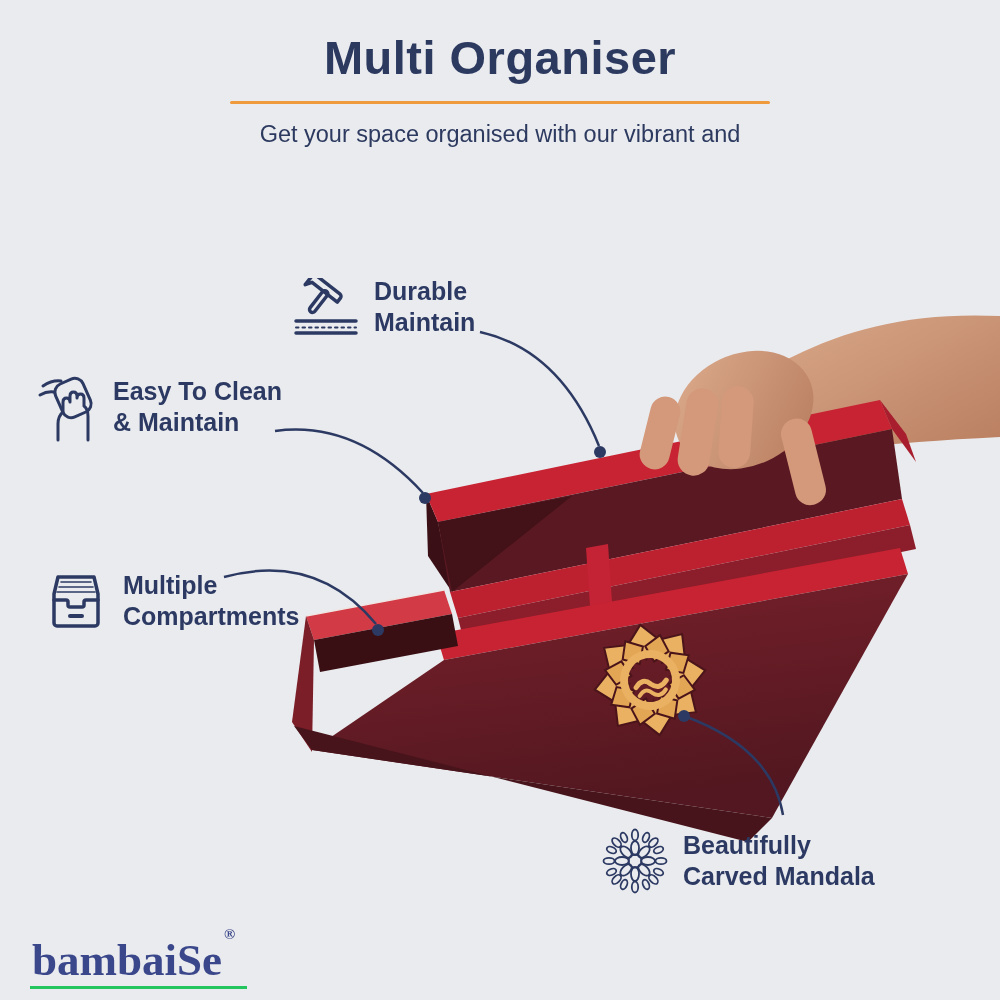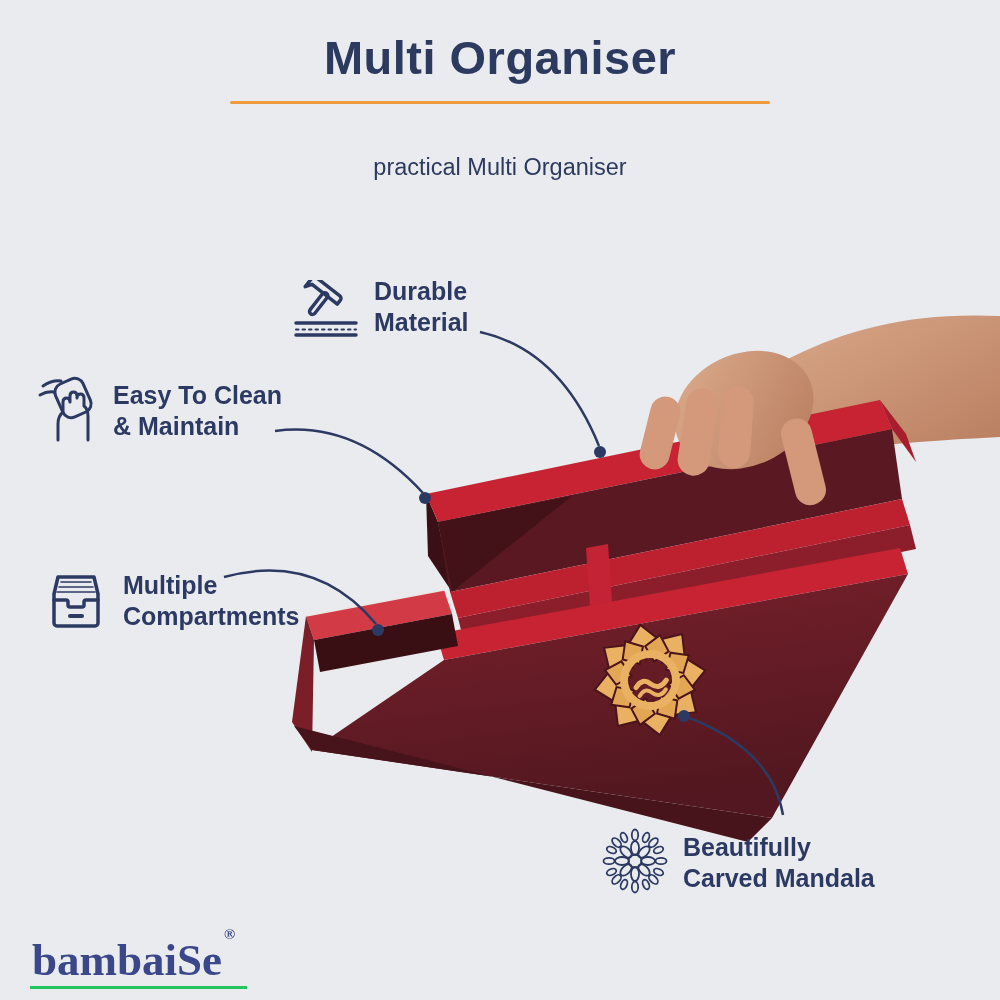--- a/index.html
+++ b/index.html
@@ -4,42 +4,41 @@
 <style>
   html,body{margin:0;padding:0;}
   .stage{position:relative;width:1000px;height:1000px;background:#eaebee;overflow:hidden;
          font-family:"Liberation Sans",sans-serif;}
   .title{position:absolute;top:30px;left:0;width:1000px;text-align:center;
          font-size:47px;font-weight:800;letter-spacing:.5px;color:#2d3a60;}
   .divider{position:absolute;top:101px;left:230px;width:540px;height:3px;background:#f09a3e;border-radius:2px;}
   .subtitle{position:absolute;top:118px;left:0;width:1000px;text-align:center;
             font-size:23.5px;line-height:33px;font-weight:500;color:#2d3a60;}
   .scene{position:absolute;left:0;top:0;width:1000px;height:1000px;}
-  .callout{position:absolute;display:flex;gap:15px;align-items:flex-end;color:#2c3a63;}
+  .callout{position:absolute;display:flex;gap:15px;align-items:center;color:#2c3a63;}
   .callout .txt{font-size:25px;line-height:31px;font-weight:700;white-space:nowrap;}
   .callout svg{display:block;}
   .co-durable{left:293px;top:276px;}
   .co-clean{left:36px;top:372px;}
   .co-compartments{left:44px;top:570px;}
   .co-mandala{left:602px;top:828px;}
   .logo{position:absolute;left:30px;top:932px;color:#3a478a;
         font-family:"Liberation Serif",serif;font-weight:700;font-size:45px;line-height:44px;
         border-bottom:3px solid #22c55e;padding:0 14px 4px 2px;}
   .logo sup{font-size:15px;font-weight:700;position:relative;top:-20px;left:2px;}
 </style>
 </head>
 <body>
 
 <div class="stage">
 
   <div class="title">Multi Organiser</div>
   <div class="divider"></div>
   <div class="subtitle">
-    <br>
-    <span>practical Multi Organiser</span>
+    <span>Get your space organised with our vibrant and</span><br>
   </div>
 
   <svg class="scene" viewBox="0 0 1000 1000">
     <defs>
       <linearGradient id="skinGrad" x1="0" y1="0" x2="1" y2="1">
         <stop offset="0" stop-color="#dcab8d"></stop>
           <stop offset="1" stop-color="#b87c5e"></stop>
       </linearGradient>
       <linearGradient id="faceGrad" x1="0" y1="0" x2="0.3" y2="1">
         <stop offset="0" stop-color="#7a212b"></stop>
@@ -123,21 +122,21 @@
       <g transform="rotate(38 30 18)">
         <rect x="27" y="12" width="6" height="26" rx="3"></rect>
         <path d="M16,6 h26 a3,3 0 0 1 3,3 v5 h-32 l-4,6 v-11 a3,3 0 0 1 3,-3 z"></path>
       </g>
       <line x1="3" y1="43" x2="63" y2="43"></line>
       <line x1="3" y1="49.5" x2="63" y2="49.5" stroke-width="2" stroke-dasharray="2.5 4"></line>
       <line x1="3" y1="55" x2="63" y2="55"></line>
     </svg>
     <div class="txt">
       <span>Durable</span><br>
-      <span>Material</span>
+      <span>Maintain</span>
     </div>
   </div>
 
   <div class="callout co-clean">
     <svg width="62" height="70" viewBox="0 0 62 70" fill="none" stroke="#2c3a63" stroke-width="3" stroke-linecap="round" stroke-linejoin="round">
       <path d="M7,14 q9,-6 18,-5"></path>
       <path d="M4,23 q7,-4 14,-3"></path>
       <rect x="22" y="8" width="30" height="36" rx="9" transform="rotate(-24 37 26)"></rect>
       <path d="M22,68 v-16 q0,-8 5,-12 v-10 q0,-4 3.5,-4 q3.5,0 3.5,4 v-6 q0,-4 3.5,-4 q3.5,0 3.5,4 v2 q0,-4 3.5,-4 q3.5,0 3.5,4 v8 q4,3 4,10 v24"></path>
     </svg>

